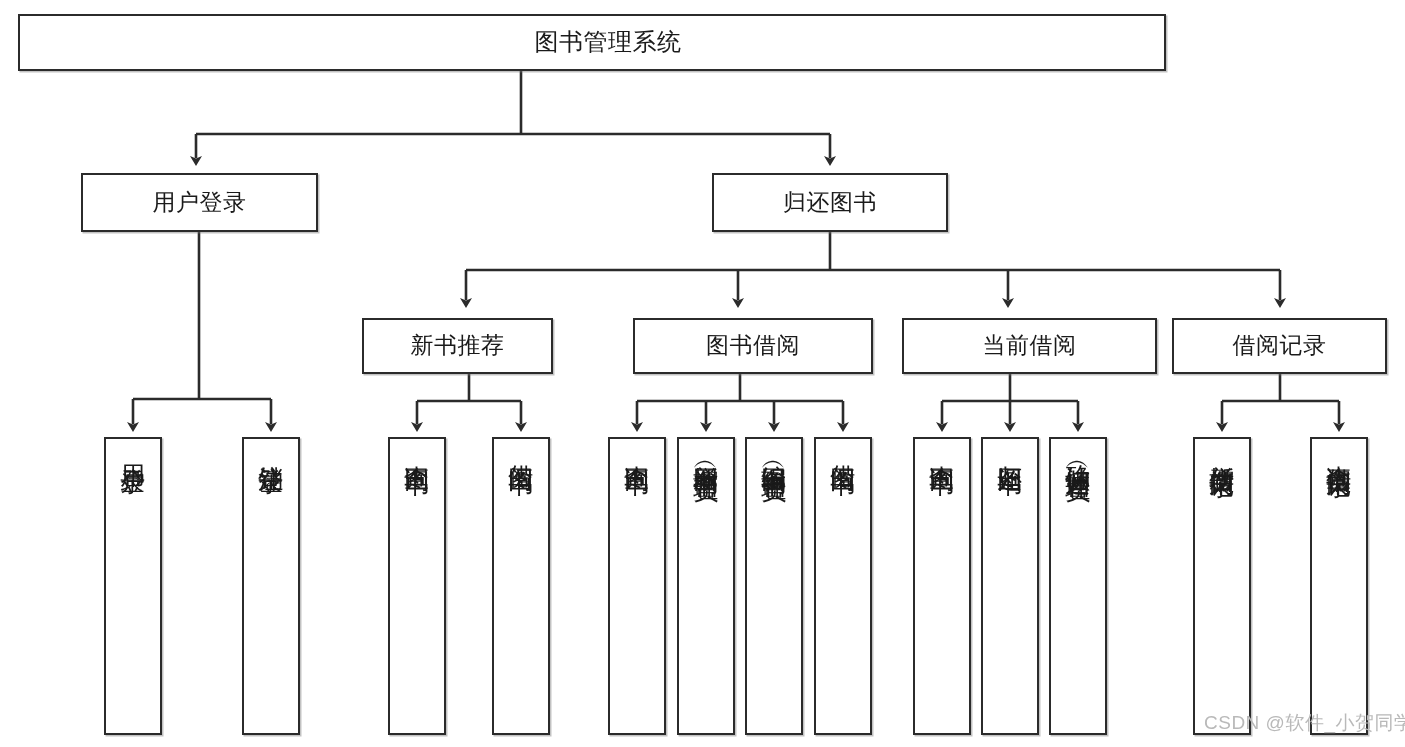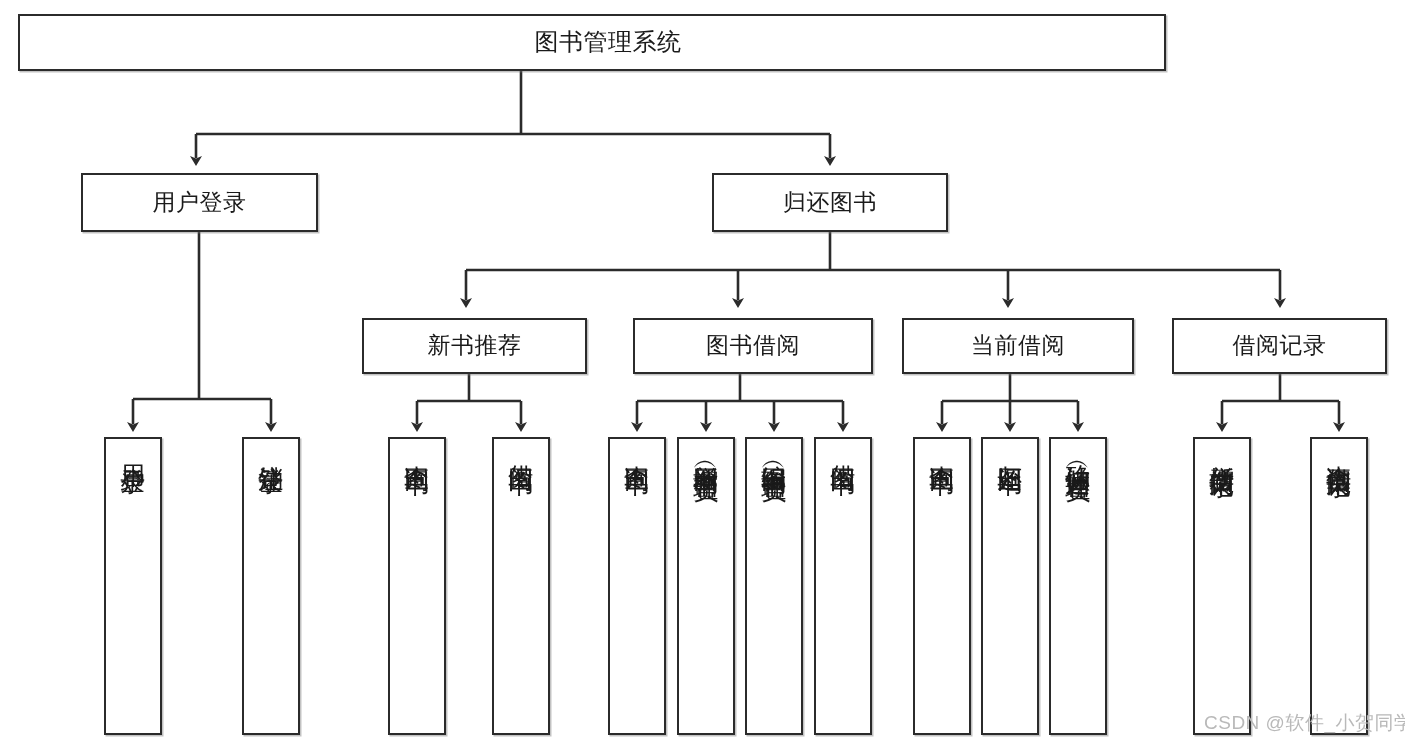--- a/index.html
+++ b/index.html
@@ -133,27 +133,27 @@
     <span class="label">图书管理系统</span>
   </div>
 
   <div class="node horiz" style="left:81px; top:173px; width:237px; height:59px;">
     <span class="label">用户登录</span>
   </div>
   <div class="node horiz" style="left:712px; top:173px; width:236px; height:59px;">
     <span class="label">归还图书</span>
   </div>
 
-  <div class="node horiz" style="left:362px; top:318px; width:225px; height:56px;">
+  <div class="node horiz" style="left:362px; top:318px; width:191px; height:56px;">
     <span class="label">新书推荐</span>
   </div>
   <div class="node horiz" style="left:633px; top:318px; width:240px; height:56px;">
     <span class="label">图书借阅</span>
   </div>
-  <div class="node horiz" style="left:902px; top:318px; width:232px; height:56px;">
+  <div class="node horiz" style="left:902px; top:318px; width:255px; height:56px;">
     <span class="label">当前借阅</span>
   </div>
   <div class="node horiz" style="left:1172px; top:318px; width:215px; height:56px;font-family:Liberation Serif, serif;">
     <span class="label">借阅记录</span>
   </div>
 
   <div class="node leaf" style="left:104px; top:437px; width:58px; height:298px;">
     <span class="label">用户登录</span>
   </div>
   <div class="node leaf" style="left:242px; top:437px; width:58px; height:298px;">

